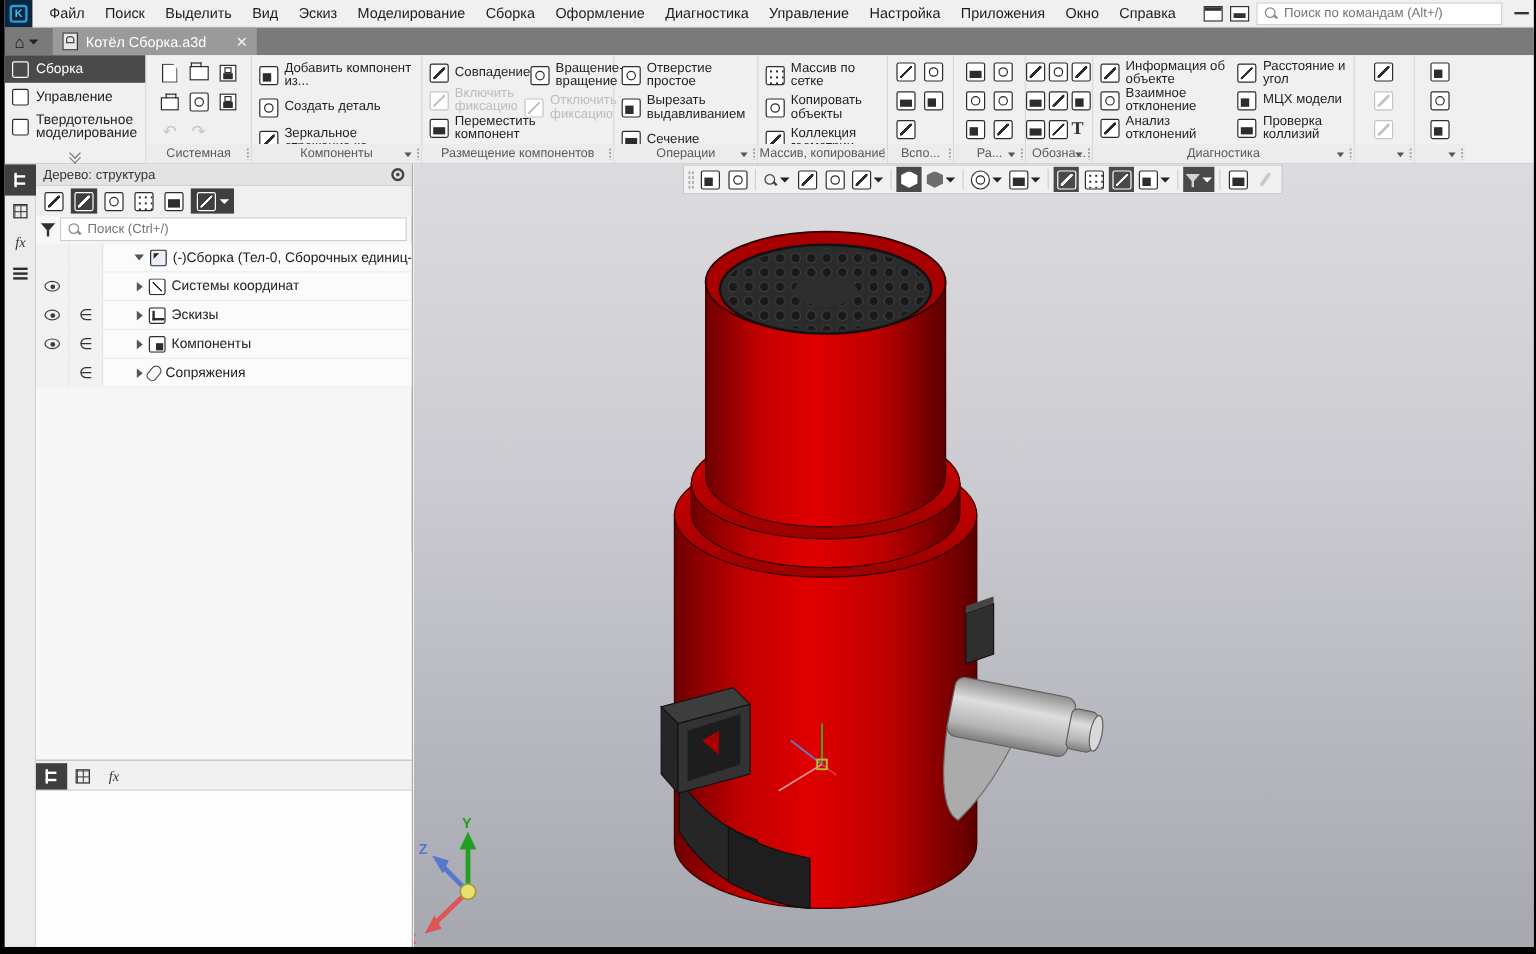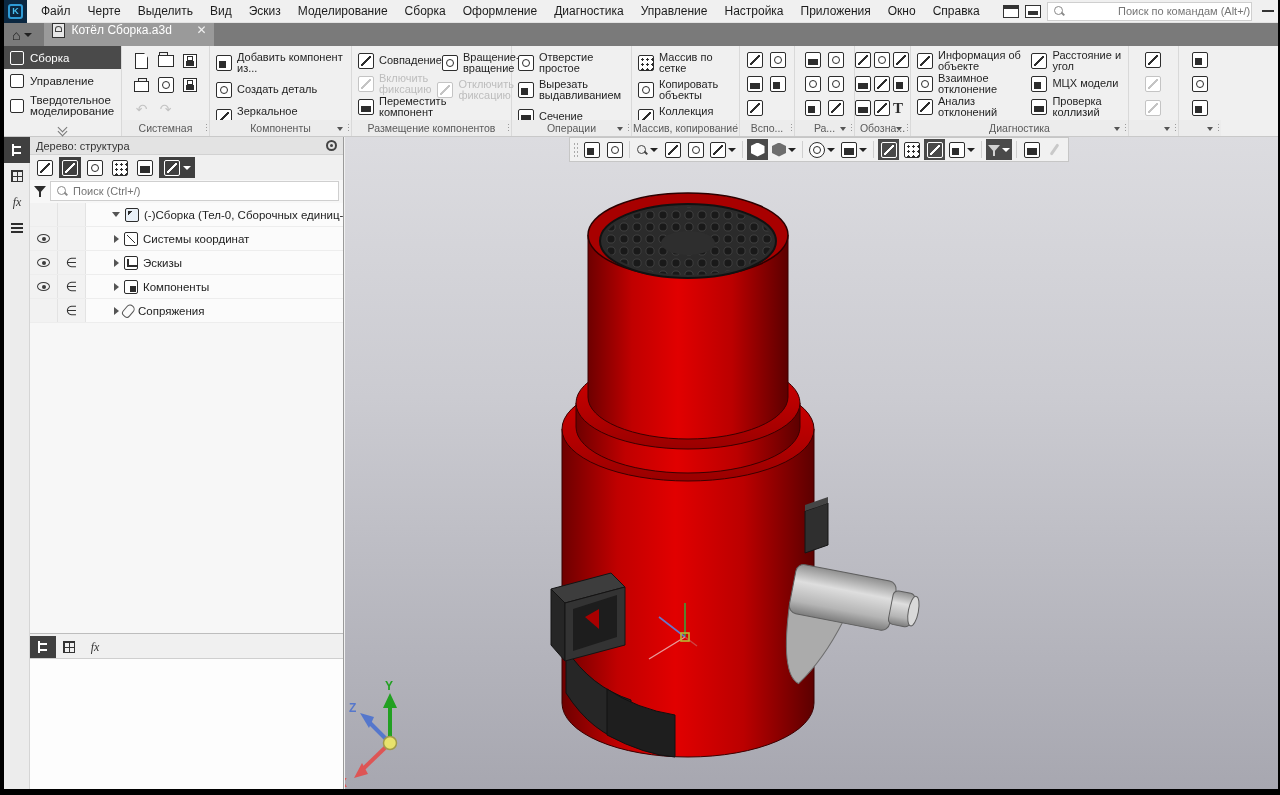--- a/index.html
+++ b/index.html
@@ -12,35 +12,35 @@
              display:flex; align-items:center; border-bottom:1px solid #e2e2e2; }
   .logo { width:23px; height:23px; background:#0b2740; display:flex; align-items:center; justify-content:center; }
   .logo-k { width:15px; height:15px; border:2px solid #2e9bd6; border-radius:3px; color:#49c0f0; font-size:9px; font-weight:bold; display:flex; align-items:center; justify-content:center; }
   .menu-items { display:flex; gap:17px; margin-left:14px; font-size:12px; color:#1c1c1c; }
   .menu-items span { cursor:default; }
   .menubar-right { margin-left:auto; display:flex; align-items:center; gap:6px; padding-right:4px; }
   .win-ic { width:16px; height:13px; border:1.5px solid #333; background:#fff; position:relative; }
   .win-ic.b::after { content:""; position:absolute; left:2px; right:2px; bottom:2px; height:4px; background:#333; }
   .win-ic.a::after { content:""; position:absolute; left:0; right:0; top:0; height:3px; background:#333; }
   .cmd-search { width:205px; height:19px; background:#fff; border:1px solid #cfcfcf; display:flex; align-items:center; padding:0 5px; gap:5px; }
-  .cmd-search input { border:none; outline:none; flex:1; font-size:11px; color:#333; font-family:"Liberation Sans",sans-serif; background:transparent;margin-left:48px; }
+  .cmd-search input { border:none; outline:none; flex:1; font-size:11px; color:#333; font-family:"Liberation Sans",sans-serif; background:transparent; }
   .minimize-dash { width:12px; height:2px; background:#333; margin-left:4px; }
 
   
   .mag { width:12px; height:12px; position:relative; flex:0 0 auto; }
   .mag::before { content:""; position:absolute; left:1px; top:1px; width:7px; height:7px; border:1.5px solid #8a8a8a; border-radius:50%; }
   .mag::after { content:""; position:absolute; left:8px; top:8px; width:4px; height:1.6px; background:#8a8a8a; transform:rotate(45deg); }
   .mag.dark::before { border-color:#444; } .mag.dark::after { background:#444; }
 
   
   .tabbar { position:absolute; left:0; top:23px; right:0; height:23px; background:#7a7a7a; display:flex; align-items:stretch; }
   .home-btn { display:flex; align-items:center; gap:4px; padding:0 8px; color:#111; }
   .home-glyph { font-size:14px; color:#151515; font-weight:bold; }
   .caret-s { width:0; height:0; border-left:4px solid transparent; border-right:4px solid transparent; border-top:4px solid #222; }
-  .doc-tab { margin-left:4px; width:170px; background:#9a9a9a; display:flex; align-items:flex-start; gap:6px; padding:0 8px; color:#fff; font-size:12px; }
+  .doc-tab { margin-left:4px; width:170px; background:#9a9a9a; display:flex; align-items:center; gap:6px; padding:0 8px; color:#fff; font-size:12px; }
   .doc-ic { width:13px; height:15px; background:#e8e8e8; border:1px solid #333; position:relative; flex:0 0 auto; }
   .doc-ic::after { content:""; position:absolute; inset:2px 2px 5px 2px; border:1px solid #444; border-radius:50% 50% 0 0; }
   .tab-close { margin-left:auto; color:#f2f2f2; font-size:12px; }
 
   
   .ribbon { position:absolute; left:0; top:46px; right:0; height:91px; background:#f0f0f0; display:flex; border-bottom:1px solid #c9c9c9; }
   .rgroup { position:relative; border-right:1px solid #d9d9d9; height:100%; }
   .rgroup-body { position:absolute; left:0; right:0; top:2px; bottom:16px; padding:1px 4px; }
   .rgroup-label { position:absolute; left:0; right:0; bottom:0; height:16px; background:#ececec; color:#5a5a5a;
                   font-size:10.5px; display:flex; align-items:center; justify-content:center; }
@@ -169,21 +169,21 @@
 <body>
 
 <div class="app">
 
   <div class="menubar">
     <div class="logo">
         <div class="logo-k">K</div>
       </div>
     <div class="menu-items">
       <span>Файл</span>
-      <span>Черте</span>
+      <span>Поиск</span>
       <span>Выделить</span>
       <span>Вид</span>
       <span>Эскиз</span>
       <span>Моделирование</span>
       <span>Сборка</span>
       <span>Оформление</span>
       <span>Диагностика</span>
       <span>Управление</span>
       <span>Настройка</span>
       <span>Приложения</span>

